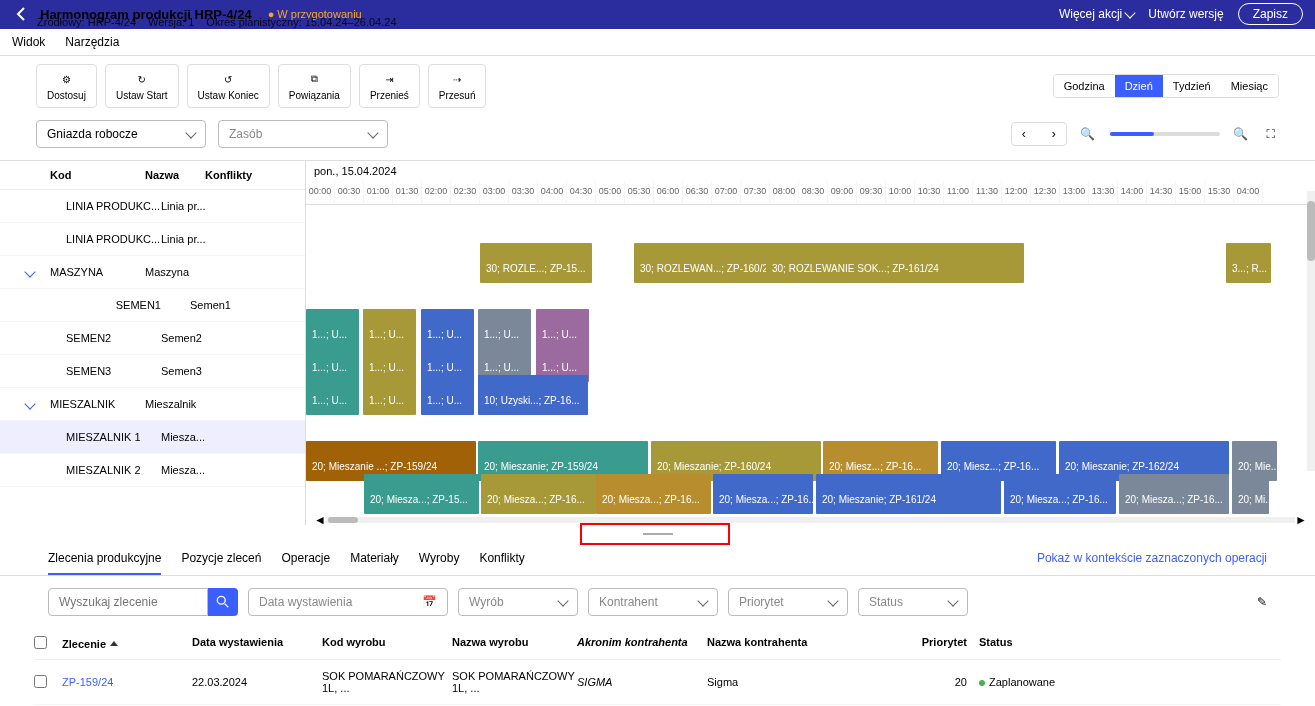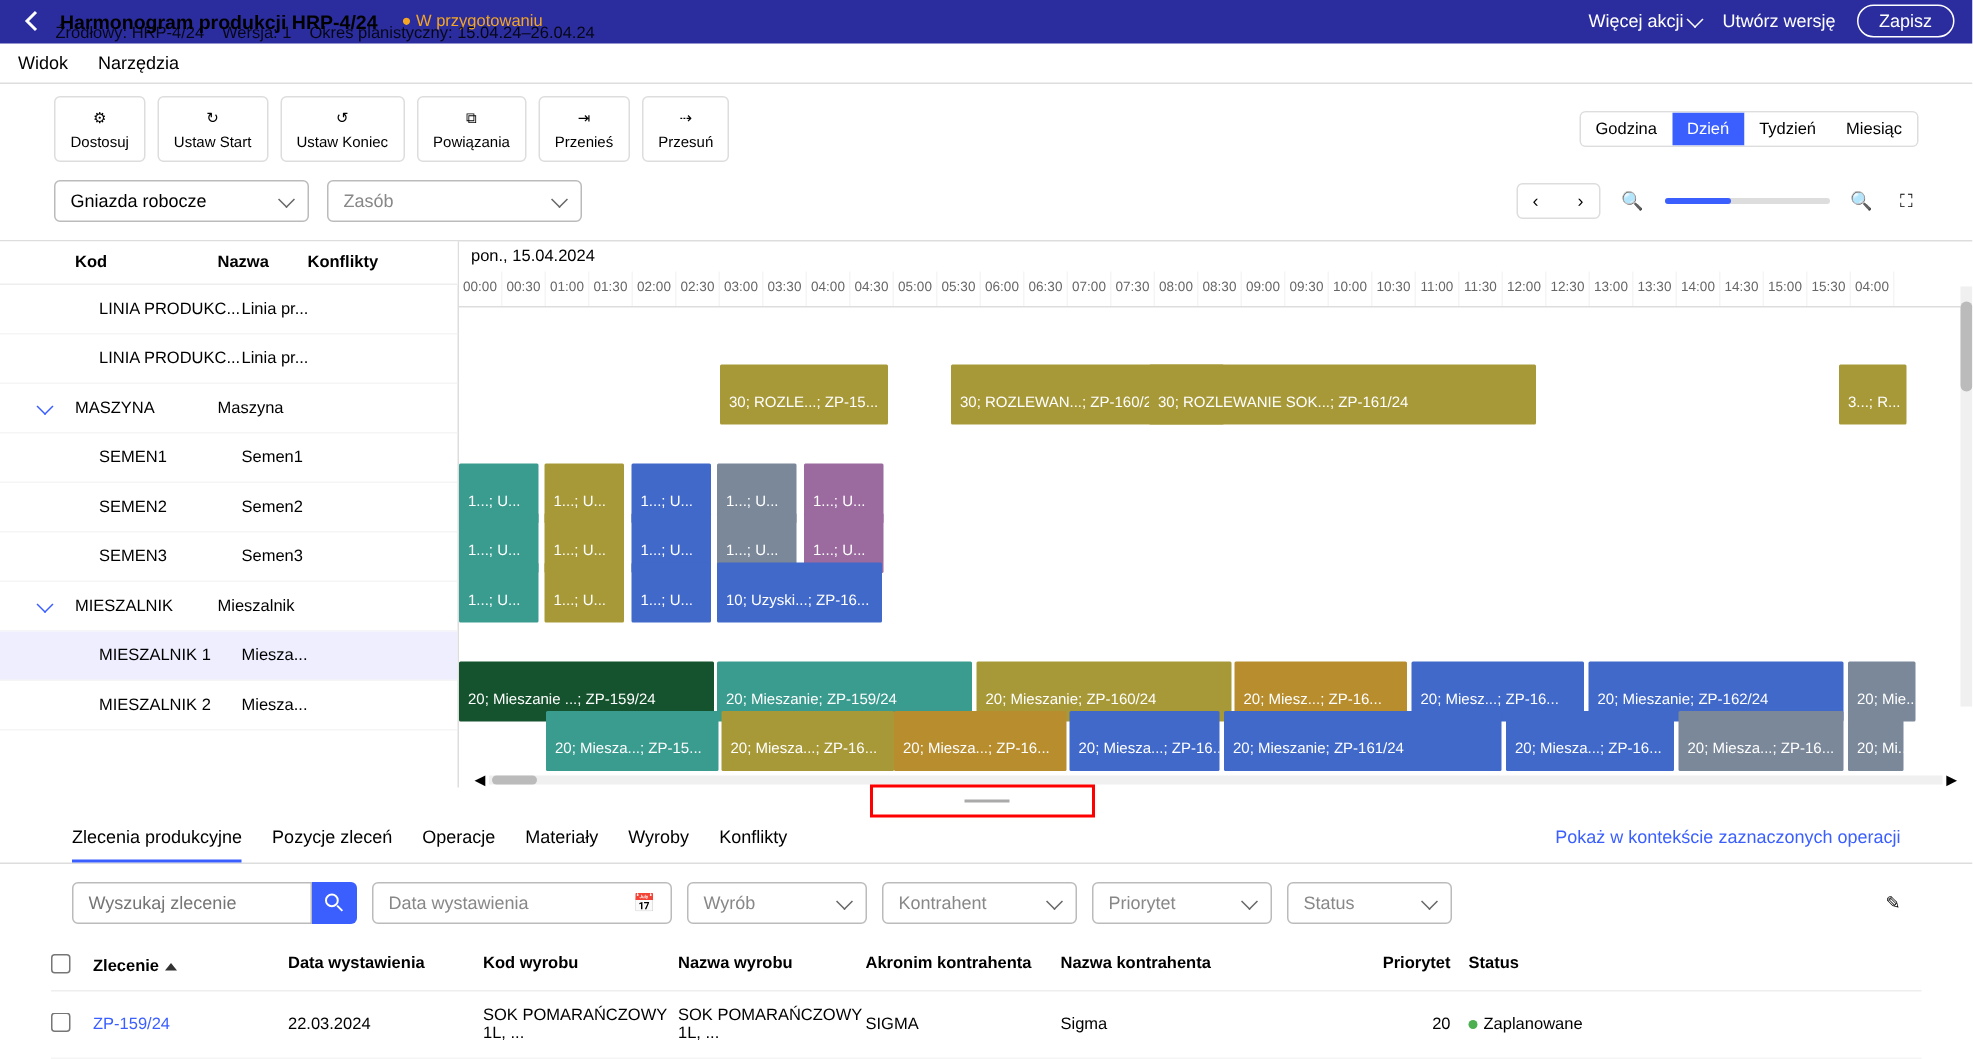--- a/index.html
+++ b/index.html
@@ -58,21 +58,21 @@
 .time-cell { width: 29px; flex-shrink: 0; text-align: center; padding-top: 5px; border-right: 1px solid #f5f5f5; }
 .gantt-chart { position: relative; height: 310px; overflow: hidden; }
 .gantt-chart-row { position: relative; height: 33px; }
 .bar { position: absolute; height: 22px; top: 5px; border-radius: 1px; color: #fff; font-size: 10px; padding: 20px 6px; white-space: nowrap; overflow: hidden; cursor: pointer; }
 
 .c-teal { background: #3a9b8f; }
 .c-olive { background: #a89938; }
 .c-blue { background: #4169c9; }
 .c-gray { background: #7a8899; }
 .c-purple { background: #9b6a9e; }
-.c-darkteal { background: #14532d; }
+.c-darkteal { background: #a16207; }
 .c-ochre { background: #b88d2e; }
 
 .scroll-vert { position: absolute; right: 0; top: 30px; width: 8px; height: 280px; background: #f0f0f0; }
 .scroll-thumb-v { width: 100%; height: 60px; background: #bbb; border-radius: 4px; margin-top: 10px; }
 .scroll-horz { height: 10px; display: flex; align-items: center; padding: 0 8px; }
 .scroll-horz-track { flex: 1; height: 6px; background: #f0f0f0; position: relative; }
 .scroll-horz-thumb { position: absolute; left: 2px; width: 30px; height: 6px; background: #bbb; border-radius: 3px; }
 
 .resize-handle { height: 18px; display: flex; align-items: center; justify-content: center; cursor: ns-resize; position: relative; }
 .resize-handle-inner { width: 30px; height: 2px; background: #aaa; }
@@ -96,21 +96,21 @@
 .edit-icon { margin-left: auto; cursor: pointer; }
 
 
 .table { padding: 0 34px; }
 .table-header { display: flex; padding: 8px 0; font-size: 11px; font-weight: bold; border-bottom: 1px solid #eee; }
 .th-check { width: 28px; }
 .th-zlec { width: 130px; display: flex; align-items: center; gap: 4px; }
 .th-date { width: 130px; }
 .th-kod { width: 130px; }
 .th-nazwa { width: 125px; }
-.th-akr { width: 130px; }
+.th-akr { width: 130px; font-style: italic; }
 .th-kontr { width: 205px; }
 .th-prio { width: 55px; text-align: right; }
 .th-status { width: 100px; padding-left: 12px; }
 .table-row { display: flex; padding: 10px 0; font-size: 11px; border-bottom: 1px solid #f5f5f5; align-items: center; }
 .td-link { color: #3b5fff; cursor: pointer; }
 .status-dot { width: 6px; height: 6px; border-radius: 50%; background: #4caf50; display: inline-block; margin-right: 4px; }
 
 .table-footer { display: flex; padding: 8px 48px; font-size: 10px; color: #666; align-items: center; gap: 8px; }
 
 .chevron-down { display: inline-block; width: 8px; height: 8px; border-right: 1.5px solid #666; border-bottom: 1.5px solid #666; transform: rotate(45deg); margin-top: -3px; }
@@ -219,21 +219,21 @@
         </div>
         <div class="gantt-row indent" style="position: relative;">
           <span class="gr-col1">LINIA PRODUKC...</span>
           <span class="gr-col2">Linia pr...</span>
         </div>
         <div class="gantt-row group" style="position: relative;">
           <span class="chevron"><span class="chevron-down" style="border-color:#3b5fff"></span></span>
           <span class="gr-col1">MASZYNA</span>
           <span class="gr-col2">Maszyna</span>
         </div>
-        <div class="gantt-row indent" style="position: relative;">
+        <div class="gantt-row indent" style="position: relative; text-align: right;">
           <span class="gr-col1">SEMEN1</span>
           <span class="gr-col2">Semen1</span>
         </div>
         <div class="gantt-row indent" style="position: relative;">
           <span class="gr-col1">SEMEN2</span>
           <span class="gr-col2">Semen2</span>
         </div>
         <div class="gantt-row indent" style="position: relative;">
           <span class="gr-col1">SEMEN3</span>
           <span class="gr-col2">Semen3</span>

